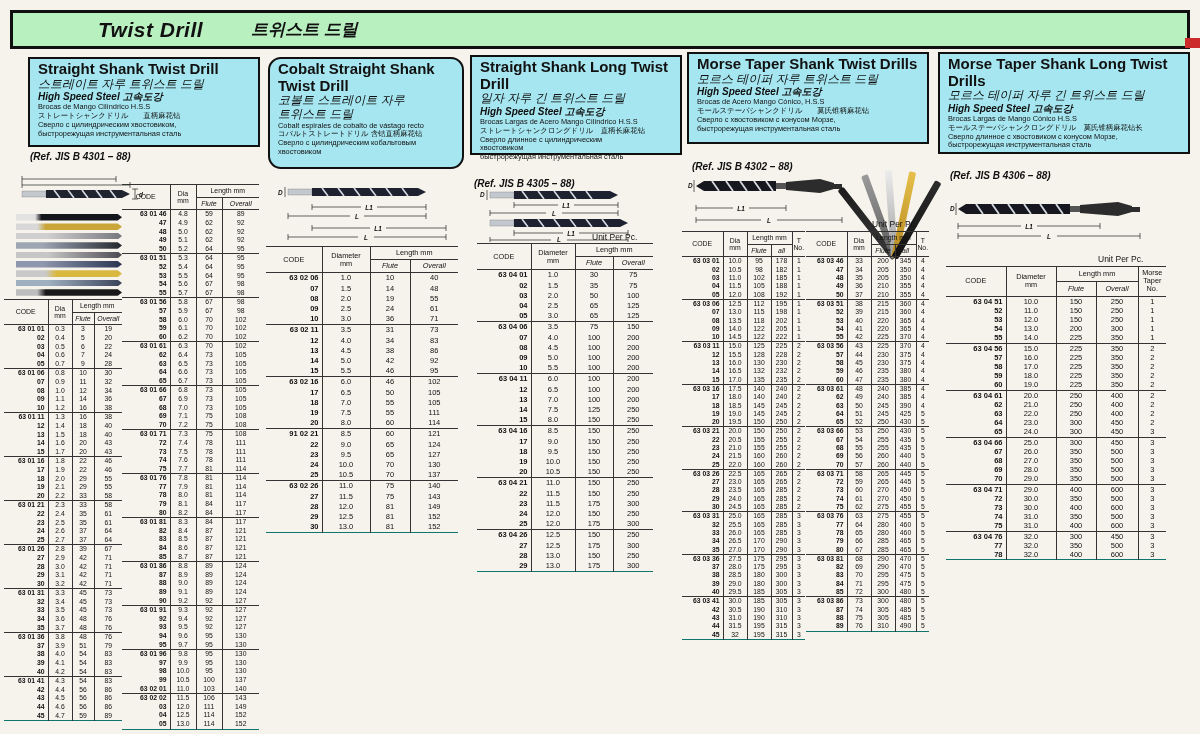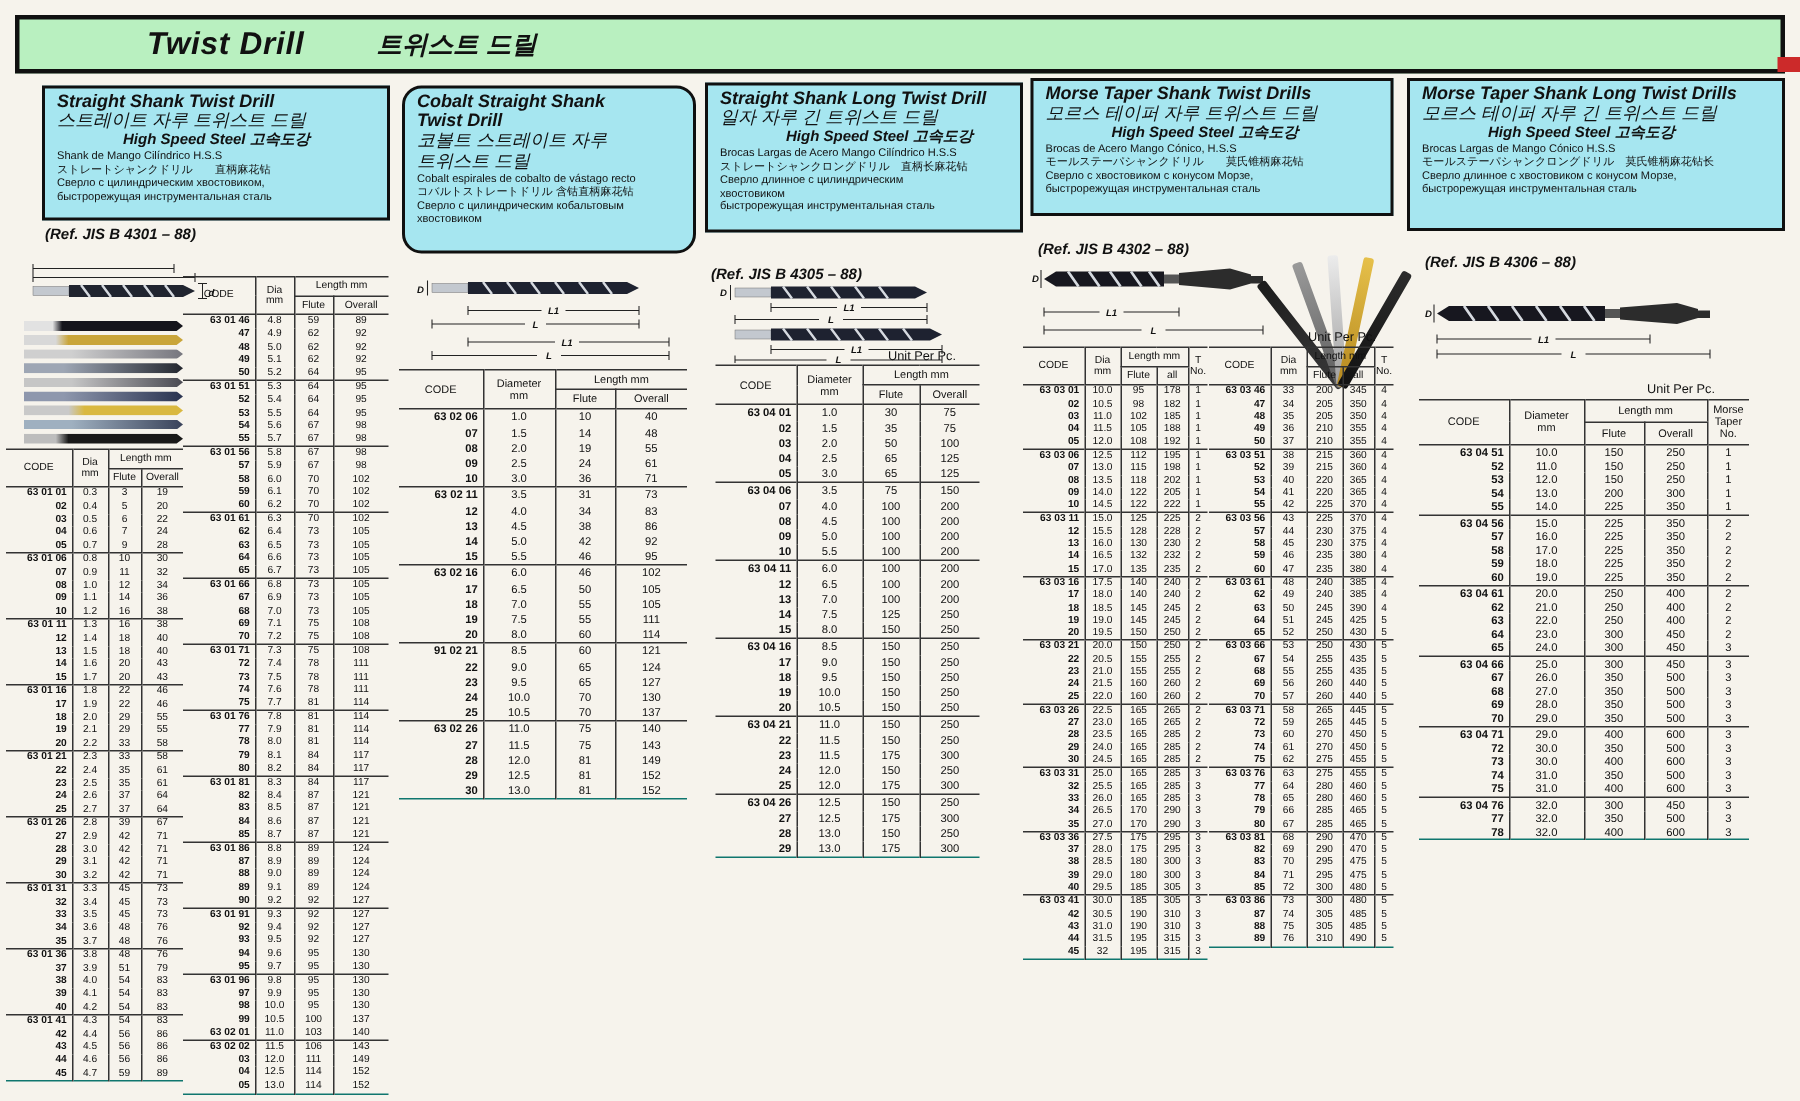--- a/index.html
+++ b/index.html
@@ -8,37 +8,37 @@
 
   
   .banner{position:absolute;left:10px;top:10px;width:1174px;height:33px;background:#b9f0c0;
           border:3px solid #101010;display:flex;align-items:center;}
   .banner .en{font-size:21px;font-weight:bold;font-style:italic;margin-left:85px;letter-spacing:.5px;}
   .banner .kr{font-size:17px;font-weight:bold;font-style:italic;margin-left:48px;}
   .redtab{position:absolute;right:0;top:38px;width:15px;height:10px;background:#cc2a2a;}
 
   
   .secbox{position:absolute;background:#a6e6f0;border:2.5px solid #101010;padding:2px 8px;box-sizing:border-box;}
-  .t-en{font-size:12px;font-weight:bold;font-style:italic;line-height:1.1;white-space:pre-line;}
+  .t-en{font-size:15px;font-weight:bold;line-height:1.1;white-space:pre-line;}
   .t-kr{font-size:12px;font-weight:normal;font-style:italic;line-height:1.15;white-space:pre-line;}
-  .t-hss{font-size:10px;font-weight:bold;font-style:italic;line-height:1.2;margin-left:44px;}
+  .t-hss{font-size:10px;font-weight:bold;font-style:italic;line-height:1.2;}
   .t-desc{font-size:7.4px;line-height:1.2;white-space:pre-line;}
   .ref{position:absolute;font-size:10px;font-weight:bold;font-style:italic;}
   .unit{position:absolute;font-size:8.5px;}
 
   
   .tbl{position:absolute;}
   .dtable{width:100%;border-collapse:collapse;table-layout:fixed;}
   .dtable thead{border-top:1px solid #333;}
   .dtable tbody{border-top:1px solid #333;}
   .dtable tbody:last-of-type{border-bottom:1px solid #0f766e;}
   .dtable th{font-weight:normal;text-align:center;white-space:pre-line;padding:2px 0;vertical-align:middle;font-size:6.9px;line-height:1.12;}
   .dtable th.lenh{border-bottom:1px solid #333;}
   .dtable th:not(:first-child){border-left:1px solid #333;}
-  .dtable th.sub{border-left:1px solid #333;}
+  .dtable th.sub{border-left:1px solid #333;font-style:italic;}
   .dtable td{padding:0;text-align:center;vertical-align:middle;}
   .dtable td:not(:first-child){border-left:1px solid #333;}
   .dtable td.c-code{text-align:right;padding-right:3px;font-weight:bold;}
   .sz-s  td{font-size:6.8px;line-height:8.6px;height:8.6px;}
   .sz-s4 td{font-size:6.8px;line-height:8.3px;height:8.3px;}
   .sz-m  td{font-size:7.5px;line-height:10.2px;height:10.2px;}
   .sz-m  th{font-size:7.3px;}
   .sz-m5 td{font-size:7.5px;line-height:9.2px;height:9.2px;}
   .sz-m5 th{font-size:7.3px;}
 
@@ -59,21 +59,21 @@
   <div class="banner">
     <span class="en">Twist Drill</span>
     <span class="kr">트위스트 드릴</span>
   </div>
   <div class="redtab"></div>
 
   <div class="secbox" style="left:28px;top:57px;width:232px;height:90px;">
     <div class="t-en">Straight Shank Twist Drill</div>
     <div class="t-kr">스트레이트 자루 트위스트 드릴</div>
     <div class="t-hss">High Speed Steel 고속도강</div>
-    <div class="t-desc">Shank de Mango Cilíndrico H.S.S
+    <div class="t-desc">Brocas de Mango Cilíndrico H.S.S
 ストレートシャンクドリル　　直柄麻花钻
 Сверло с цилиндрическим хвостовиком,
 быстрорежущая инструментальная сталь</div>
   </div>
   <div class="ref" style="left:30px;top:151px;">(Ref. JIS B 4301 – 88)</div>
 
   <div class="secbox" style="left:268px;top:57px;width:196px;height:112px;border-radius:13px;">
     <div class="t-en">Cobalt Straight Shank
 Twist Drill</div>
     <div class="t-kr">코볼트 스트레이트 자루

